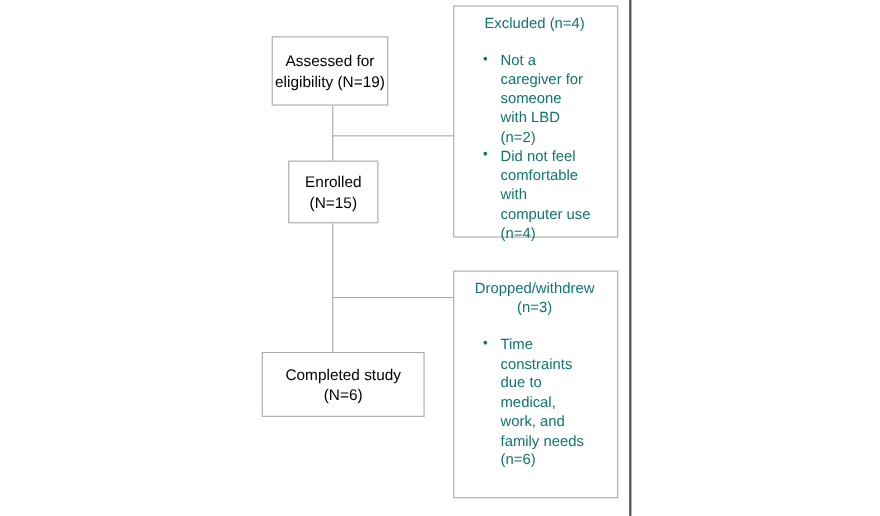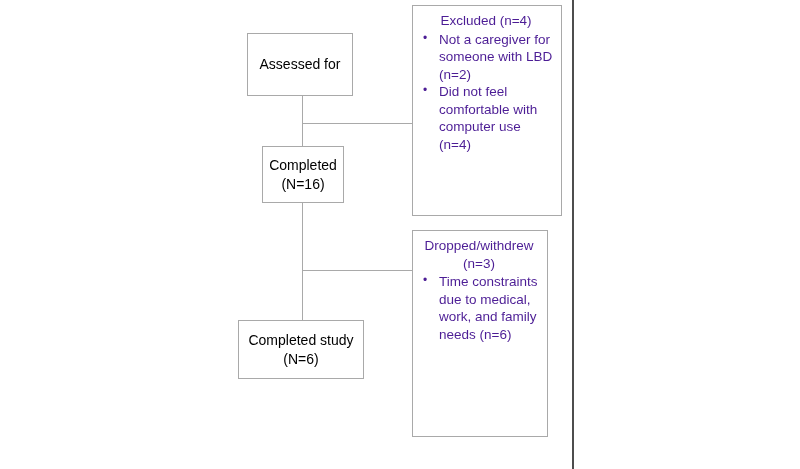--- a/index.html
+++ b/index.html
@@ -35,44 +35,44 @@
     text-align: center;
     font-size: 14px;
     line-height: 1.32;
     color: #000000;
     z-index: 3;
   }
   .node .line { display: block; white-space: nowrap; }
 
   #node-assessed { left: 247px; top: 33px;  width: 106px; height: 63px; }
   #node-enrolled { left: 262px; top: 146px; width: 82px;  height: 57px; }
-  #node-completed{ left: 238px; top: 320px; width: 126px; height: 59px; }
+  #node-completed{ left: 238px; top: 320px; width: 148px; height: 59px; }
 
   
   .panel {
     position: absolute;
     box-sizing: border-box;
     background: #ffffff;
     border: 1px solid #a9a9a9;
     z-index: 3;
     padding: 6px 8px 6px 6px;
     font-size: 13.5px;
     line-height: 1.30;
-    color: #4c1d95;
+    color: #0f766e;
   }
   #panel-excluded { left: 412px; top: 5px;   width: 150px; height: 211px; }
-  #panel-dropped  { left: 412px; top: 230px; width: 136px; height: 207px; }
+  #panel-dropped  { left: 412px; top: 246px; width: 150px; height: 207px; }
 
   .panel-title {
     text-align: center;
     margin: 0 0 1px 0;
     white-space: pre-line;
   }
 
-  .bullets { margin: 0; padding: 0; list-style: none; }
+  .bullets { margin: 16px; padding: 0; list-style: none; }
   .bullets li {
     position: relative;
     padding-left: 20px;
     margin: 0 0 0 0;
   }
   .bullets li::before {
     content: "\2022";
     position: absolute;
     left: 4px;
     top: -1px;
@@ -108,25 +108,26 @@
 <body>
 
 <div id="canvas">
 
   <div class="conn v" id="conn-spine"></div>
   <div class="conn h" id="conn-branch-top"></div>
   <div class="conn h" id="conn-branch-bottom"></div>
 
   <div class="node" id="node-assessed">
     <span class="line">Assessed for</span>
+    <span class="line">eligibility (N=19)</span>
   </div>
 
   <div class="node" id="node-enrolled">
-    <span class="line">Completed</span>
-    <span class="line">(N=16)</span>
+    <span class="line">Enrolled</span>
+    <span class="line">(N=15)</span>
   </div>
 
   <div class="node" id="node-completed">
     <span class="line">Completed study</span>
     <span class="line">(N=6)</span>
   </div>
 
   <div class="panel" id="panel-excluded">
     <div class="panel-title">Excluded (n=4)</div>
     <ul class="bullets">

